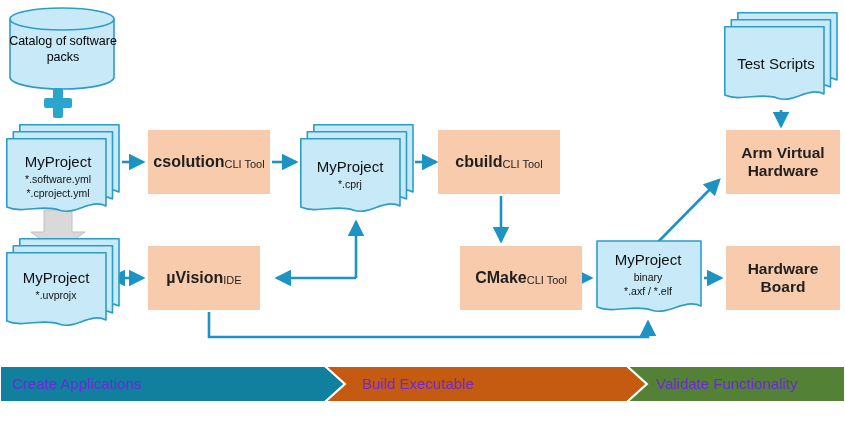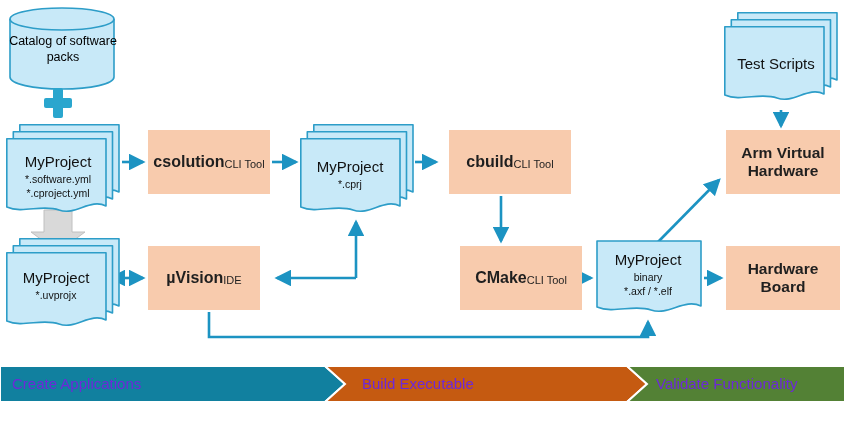--- a/index.html
+++ b/index.html
@@ -92,21 +92,21 @@
         <path transform="translate(6.5,7)" d="M0.8,0.8 H100 V68 C84,60 70,78 53,72 C36,66 17,76 0.8,69 Z"></path>
         <path transform="translate(0,14)" d="M0.8,0.8 H100 V68 C84,60 70,78 53,72 C36,66 17,76 0.8,69 Z"></path>
       </g>
     </svg>
     <div class="doc-text" style="left:2px;top:33px;width:96px">
       <div class="doc-title">MyProject</div>
       <div class="doc-sub">*.cprj</div>
     </div>
   </div>
 
-  <div class="box" style="left:449px;top:130px;width:122px;height:64px">
+  <div class="box" style="left:438px;top:130px;width:122px;height:64px">
     <div class="title">cbuild</div>
     <div class="sub">CLI Tool</div>
   </div>
 
   <div class="box" style="left:460px;top:246px;width:122px;height:64px">
     <div class="title">CMake</div>
     <div class="sub">CLI Tool</div>
   </div>
 
   <div class="box" style="left:148px;top:246px;width:112px;height:64px">

